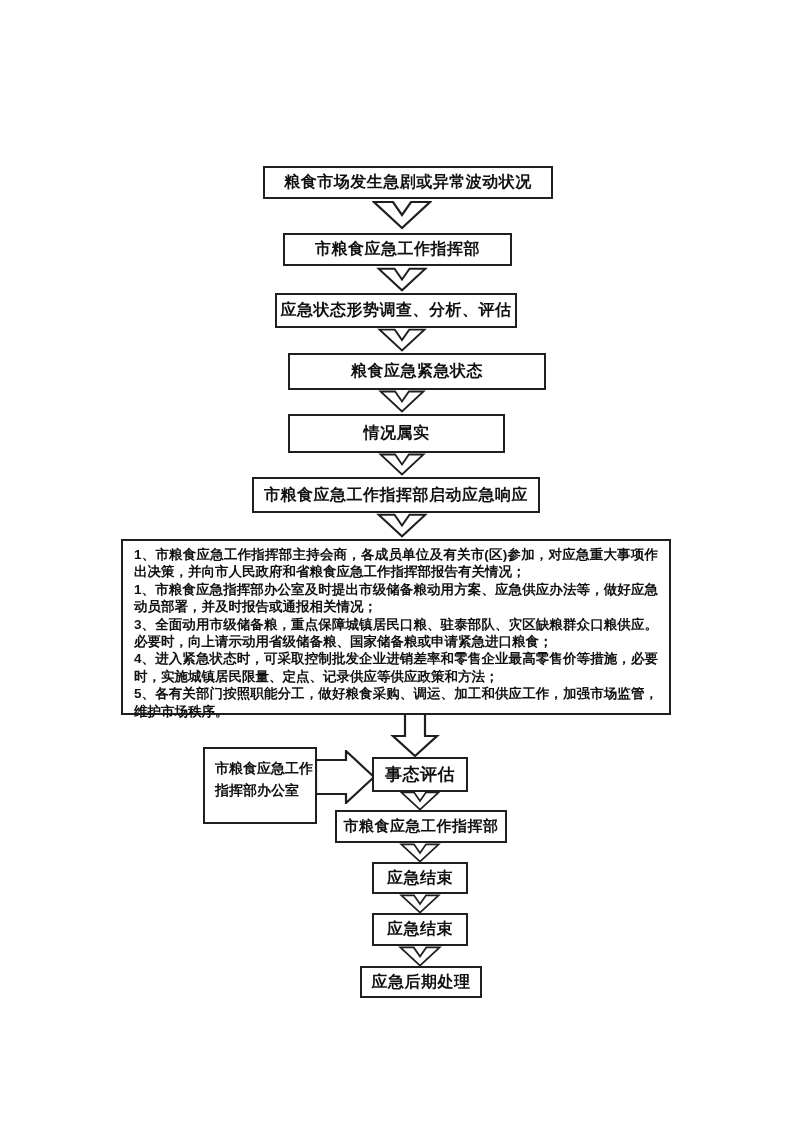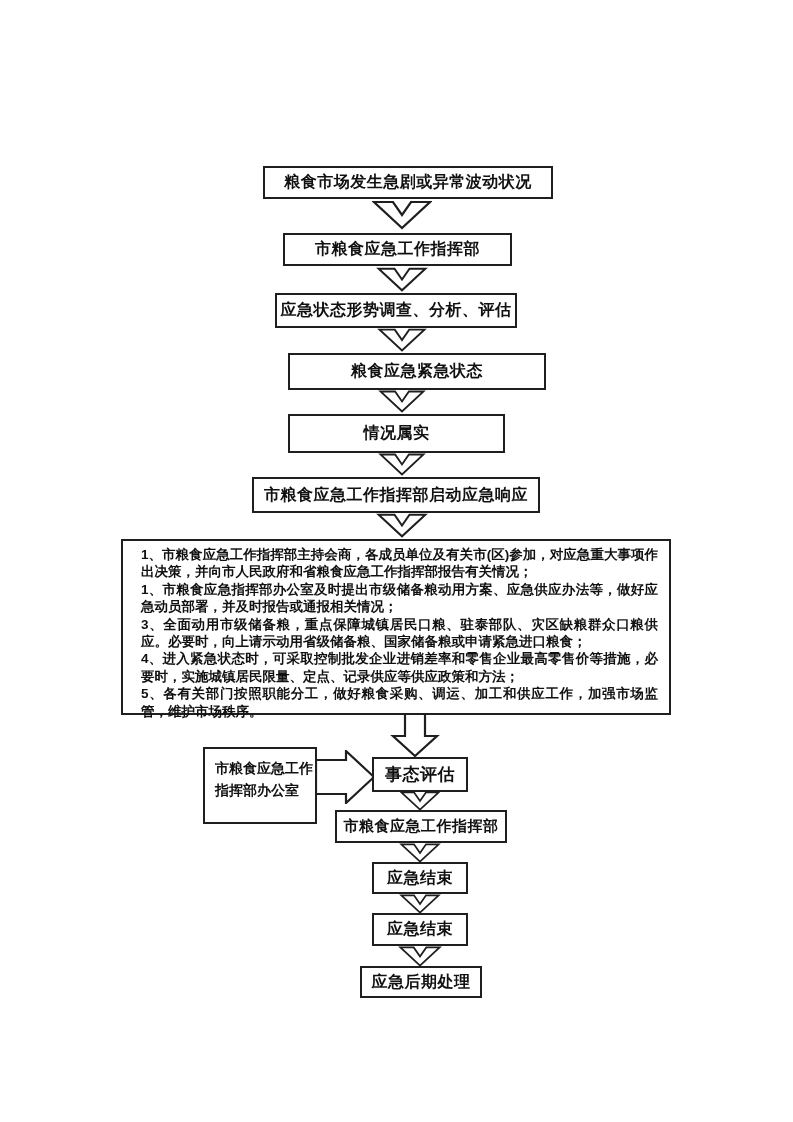--- a/index.html
+++ b/index.html
@@ -44,21 +44,21 @@
   .pos-a5 { left: 373px; top: 453px; }
   .pos-a6 { left: 373px; top: 513px; }
 
   
   .pos-detail { left: 121px; top: 539px; width: 550px; height: 176px; }
   .detail-box {
     position: absolute;
     box-sizing: border-box;
     border: 2px solid #1f1f1f;
     background: #ffffff;
-    padding: 5px 11px 4px 18px;
+    padding: 5px 11px 4px 11px;
     font-weight: bold;
     font-size: 13.5px;
     line-height: 17.4px;
     text-align: justify;
   }
   .detail-box p { margin: 0; }
 
   
   .pos-a7 { left: 390px; top: 713px; }
 

